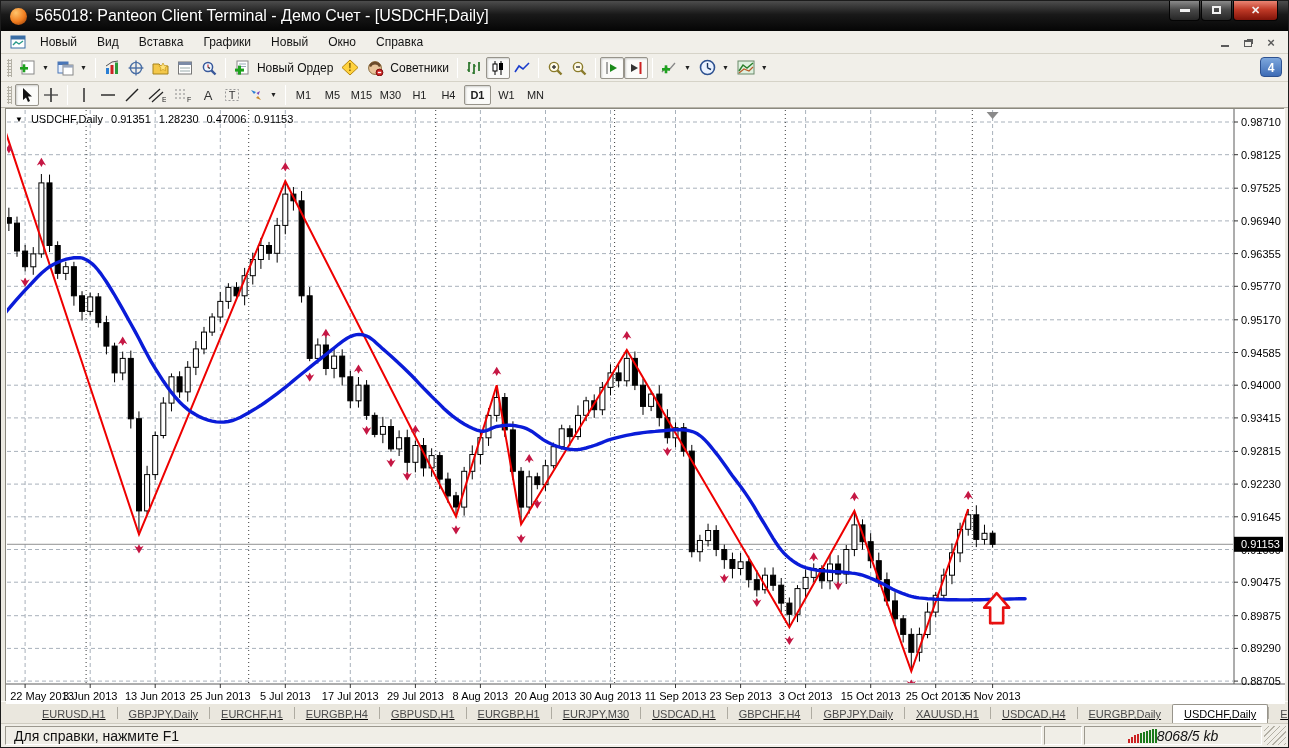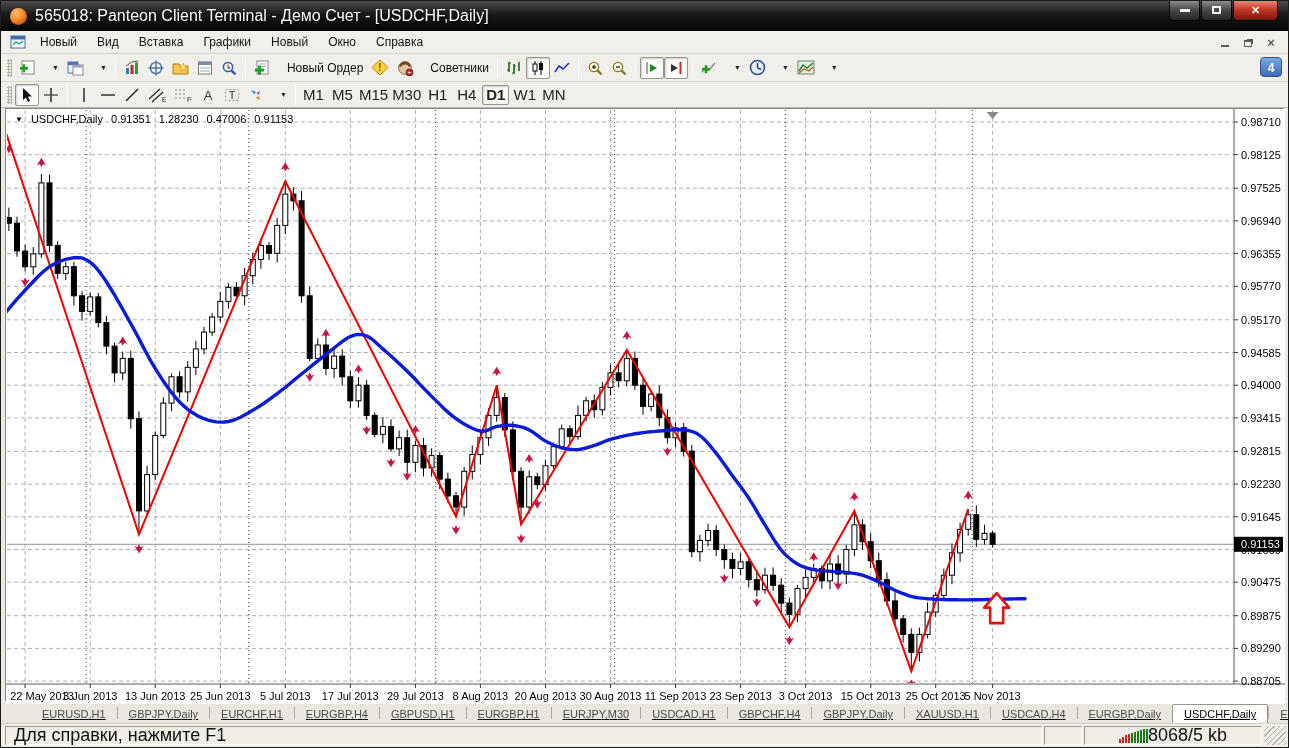--- a/index.html
+++ b/index.html
@@ -31,53 +31,53 @@
   .mdi-restore{width:8px;height:7px;border:1px solid #5a5a5a;border-top:2px solid #5a5a5a;
     box-shadow:2px -2px 0 -1px #5a5a5a;margin-bottom:2px;}
   .mdi-x{font-size:13px;line-height:12px;font-weight:bold;}
   
   .toolbar{display:flex;align-items:center;background:#f1efe9;padding:0 3px;position:relative;}
   #tb1{height:28px;flex:0 0 28px;border-bottom:1px solid #d6d3c8;}
   #tb2{height:26px;flex:0 0 26px;border-bottom:1px solid #b8b5aa;}
   .grip{width:5px;height:18px;margin:0 3px;
     background-image:radial-gradient(#b3b0a5 1px,transparent 1.2px);background-size:3px 3px;}
   .tbtn{height:22px;min-width:24px;padding:0 3px;border:1px solid transparent;border-radius:2px;
-    display:flex;align-items:center;justify-content:center;gap:16px;font-size:12px;color:#111;cursor:default;text-align:right;}
+    display:flex;align-items:center;justify-content:center;gap:6px;font-size:12px;color:#111;cursor:default;text-align:right;}
   .tbtn.pressed{border:1px solid #97948b;background:#fbfbf9;box-shadow:inset 1px 1px 2px rgba(0,0,0,.18);}
   .tsep{width:1px;height:20px;background:#c6c3b8;border-right:1px solid #fff;margin:0 4px;}
   .drop{font-size:7px;color:#222;}
   .tb-label{font-size:12px;white-space:nowrap;}
   .community{position:absolute;right:6px;top:3px;width:22px;height:20px;border-radius:4px;
     background:linear-gradient(#7da7dd,#3e6cb5);color:#fff;font-size:12px;font-weight:bold;
     text-align:center;line-height:20px;border:1px solid #2d5190;}
   .period{min-width:27px;height:20px;border:1px solid transparent;border-radius:2px;
-    display:flex;align-items:center;justify-content:center;font-size:15px;color:#222;cursor:default;}
+    display:flex;align-items:center;justify-content:center;font-size:11px;color:#222;cursor:default;}
   .period.active{border-color:#97948b;background:#fbfbf9;box-shadow:inset 1px 1px 2px rgba(0,0,0,.18);font-weight:bold;}
   
   .chart-region{flex:1;margin:0 4px;position:relative;background:#fff;border:1px solid #8b897f;}
   .chart-region svg{position:absolute;left:0;top:0;}
   .chart-label{position:absolute;left:9px;top:4px;display:flex;gap:8px;align-items:center;
     font-size:11px;color:#000;z-index:3;}
   .chart-label .tri{font-size:8px;}
   svg text{font-family:"Liberation Sans",sans-serif;}
   
   .tabsbar{height:22px;flex:0 0 22px;background:#eae7de;border-top:1px solid #fbfaf6;
     display:flex;align-items:flex-end;padding:0 2px 0 30px;overflow:hidden;text-decoration:underline;}
   .ctab{font-size:11px;color:#4a4a4a;padding:4px 11px 3px;white-space:nowrap;cursor:default;}
   .ctab.active{background:#fff;border:1px solid #97948b;border-bottom:none;
     border-radius:2px 2px 0 0;color:#000;padding-top:3px;}
   .ctab-sep{width:1px;height:12px;background:#aeaba1;margin-bottom:4px;}
   
   .statusbar{height:24px;flex:0 0 24px;background:#f0eee7;border-top:1px solid #cfccc1;
-    display:flex;align-items:stretch;padding:2px 2px 2px 4px;font-size:18px;color:#111;}
+    display:flex;align-items:stretch;padding:2px 2px 2px 4px;font-size:14px;color:#111;}
   .spanel{border:1px solid;border-color:#9b988e #ffffff #ffffff #9b988e;background:#f0eee7;
     display:flex;align-items:center;padding:0 8px;}
   .sp-help{flex:1;}
   .sp-mini{width:38px;margin-left:2px;}
-  .sp-net{width:178px;margin-left:2px;gap:0;justify-content:center;}
+  .sp-net{width:178px;margin-left:2px;gap:0;justify-content:center;font-style:italic;}
   .grip-corner{width:22px;margin-left:2px;
     background:repeating-linear-gradient(135deg,transparent 0 3px,#b3b0a5 3px 4px);}
   .bars{display:flex;align-items:flex-end;gap:1px;height:14px;}
   .bars i{display:block;width:2px;}
 </style>
 </head>
 <body>
 
 <div class="window">
 

